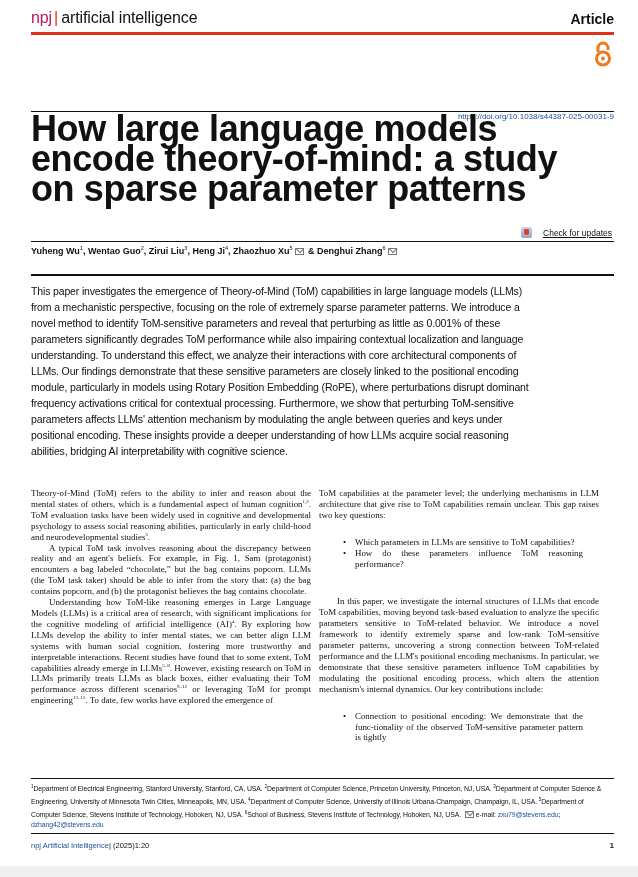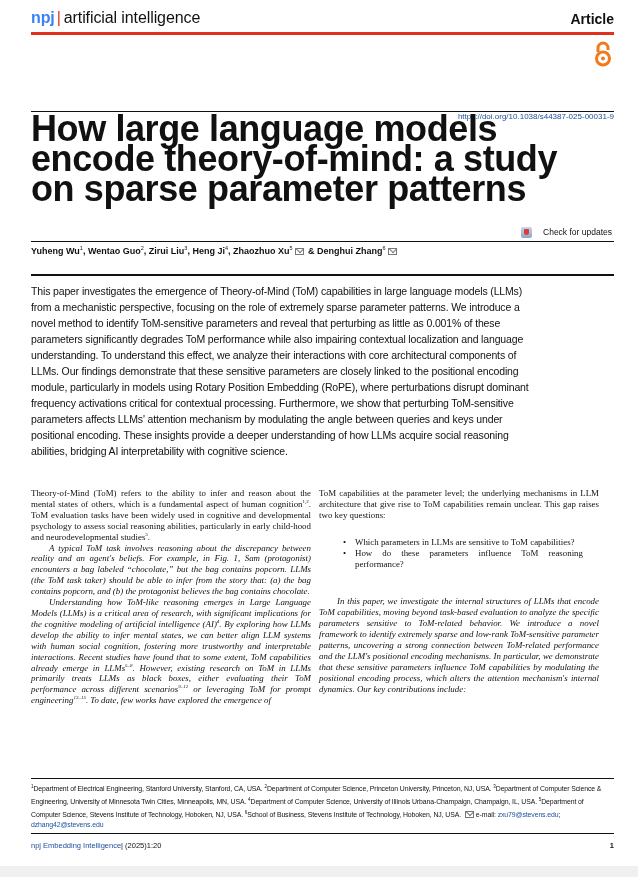--- a/index.html
+++ b/index.html
@@ -1,49 +1,49 @@
 <!DOCTYPE html>
 <html><head>
 <meta charset="utf-8">
 <style>
   html, body { margin: 0; padding: 0; background: #ffffff; }
   body { width: 638px; height: 877px; position: relative; overflow: hidden; font-family: "Liberation Sans", sans-serif; color: #111; }
   .page { position: absolute; left: 0; top: 0; width: 638px; height: 866px; background: #fff; }
   .bottom-strip { position: absolute; left: 0; top: 866px; width: 638px; height: 11px; background: #f0f0f0; }
 
   .journal-name { position: absolute; left: 31px; top: 9px; font-size: 16px; letter-spacing: -0.1px; }
-  .journal-name .npj { color: #3b82f6; font-weight: bold; }
+  .journal-name .npj { color: #be185d; }
   .journal-name .bar { color: #e0301e; margin: 0 3px 0 2px; }
   .journal-name .rest { color: #111; margin-top: 8px; }
   .article-type { position: absolute; right: 24px; top: 11px; font-size: 14px; font-weight: bold; }
   .red-rule { position: absolute; left: 31px; top: 32px; width: 583px; height: 3px; background: #e0301e; }
   .oa-icon { position: absolute; left: 594px; top: 41px; width: 18px; height: 26px; }
 
   .doi { position: absolute; right: 24px; top: 112px; font-size: 8px; color: #1a4f9c; }
   .top-rule { position: absolute; left: 31px; top: 111px; width: 583px; height: 1px; background: #111; }
 
   .title { position: absolute; left: 31px; top: 114px; width: 560px; font-size: 36px; font-weight: bold; line-height: 30px; letter-spacing: -0.4px; margin: 0; }
 
-  .check-updates { position: absolute; right: 26px; top: 227px; display: flex; gap: 11px; font-size: 8.5px; }
+  .check-updates { position: absolute; right: 26px; top: 227px; display: flex; align-items: center; gap: 11px; font-size: 8.5px; text-decoration: underline; }
   .check-icon { width: 11px; height: 11px; border-radius: 2px; background: linear-gradient(#c9d6e6,#8ea6c2); position: relative; }
   .check-icon::after { content: ""; position: absolute; left: 3px; top: 2px; width: 5px; height: 6px; background: #e03a3a; border-radius: 1px 1px 3px 3px; }
   .authors-rule { position: absolute; left: 31px; top: 241px; width: 583px; height: 1px; background: #111; }
   .authors { position: absolute; left: 31px; top: 245px; font-size: 9px; font-weight: bold; white-space: nowrap; }
   .authors sup { font-size: 5.5px; font-weight: normal; }
   .mail-icon { display: inline-block; width: 9px; height: 7px; border: 1px solid #777; box-sizing: border-box; position: relative; vertical-align: -1px; margin: 0 2px; }
   .mail-icon::after { content: ""; position: absolute; left: 1px; top: -3px; width: 5px; height: 5px; border-right: 1px solid #777; border-bottom: 1px solid #777; transform: rotate(45deg); }
 
   .abstract-rule { position: absolute; left: 31px; top: 274px; width: 583px; height: 2px; background: #111; }
   .abstract { position: absolute; left: 31px; top: 283px; width: 505px; font-size: 10.5px; line-height: 16px; letter-spacing: -0.15px; margin: 0; }
 
   .col { position: absolute; top: 488px; width: 280px; font-family: "Liberation Serif", serif; font-size: 8.9px; line-height: 10.9px; text-align: justify; }
   .col-left { left: 31px; }
   .col-right { left: 319px; }
   .col p { margin: 0; }
-  .col .indent { text-indent: 18px; font-style: italic; }
+  .col .indent { text-indent: 18px; }
   .col sup { font-size: 5px; line-height: 0; }
   .col ul { margin: 16px; padding-left: 20px; list-style: none; }
   .col li { position: relative; }
   .col li::before { content: "•"; position: absolute; left: -12px; }
   .spacer { height: 11px; }
 
   .aff-rule { position: absolute; left: 31px; top: 778px; width: 583px; height: 1px; background: #111; }
   .affiliations { position: absolute; left: 31px; top: 782px; width: 583px; font-size: 6.9px; line-height: 10.5px; margin: 0; letter-spacing: -0.1px; }
   .affiliations sup { font-size: 4.5px; }
   .affiliations .email { color: #1a4f9c; }
@@ -96,25 +96,26 @@
 
   <div class="col col-right">
     <p>ToM capabilities at the parameter level; the underlying mechanisms in LLM architecture that give rise to ToM capabilities remain unclear. This gap raises two key questions:</p>
     <ul>
       <li>Which parameters in LLMs are sensitive to ToM capabilities?</li>
       <li>How do these parameters influence ToM reasoning performance?</li>
     </ul>
     <div class="spacer"></div>
     <p class="indent">In this paper, we investigate the internal structures of LLMs that encode ToM capabilities, moving beyond task-based evaluation to analyze the specific parameters sensitive to ToM-related behavior. We introduce a novel framework to identify extremely sparse and low-rank ToM-sensitive parameter patterns, uncovering a strong connection between ToM-related performance and the LLM's positional encoding mechanisms. In particular, we demonstrate that these sensitive parameters influence ToM capabilities by modulating the positional encoding process, which alters the attention mechanism's internal dynamics. Our key contributions include:</p>
     <ul>
+      <li>Connection to positional encoding: We demonstrate that the func-tionality of the observed ToM-sensitive parameter pattern is tightly</li>
     </ul>
   </div>
 
   <div class="aff-rule"></div>
   <p class="affiliations"><sup>1</sup><span>Department of Electrical Engineering, Stanford University, Stanford, CA, USA. </span><sup>2</sup><span>Department of Computer Science, Princeton University, Princeton, NJ, USA. </span><sup>3</sup><span>Department of Computer Science &amp; Engineering, University of Minnesota Twin Cities, Minneapolis, MN, USA. </span><sup>4</sup><span>Department of Computer Science, University of Illinois Urbana-Champaign, Champaign, IL, USA. </span><sup>5</sup><span>Department of Computer Science, Stevens Institute of Technology, Hoboken, NJ, USA. </span><sup>6</sup><span>School of Business, Stevens Institute of Technology, Hoboken, NJ, USA. </span><span class="mail-icon"></span><span>e-mail: </span><a class="email">zxu79@stevens.edu</a><span>; </span><a class="email">dzhang42@stevens.edu</a></p>
 
   <div class="footer-rule"></div>
   <div class="footer-left">
-    <a class="jn">npj Embedding Intelligence</a><span>|</span><span> (2025)1:20</span>
+    <a class="jn">npj Artificial Intelligence</a><span>|</span><span> (2025)1:20</span>
   </div>
   <div class="footer-page">1</div>
 </div>
 <div class="bottom-strip"></div>
 
 </body></html>

